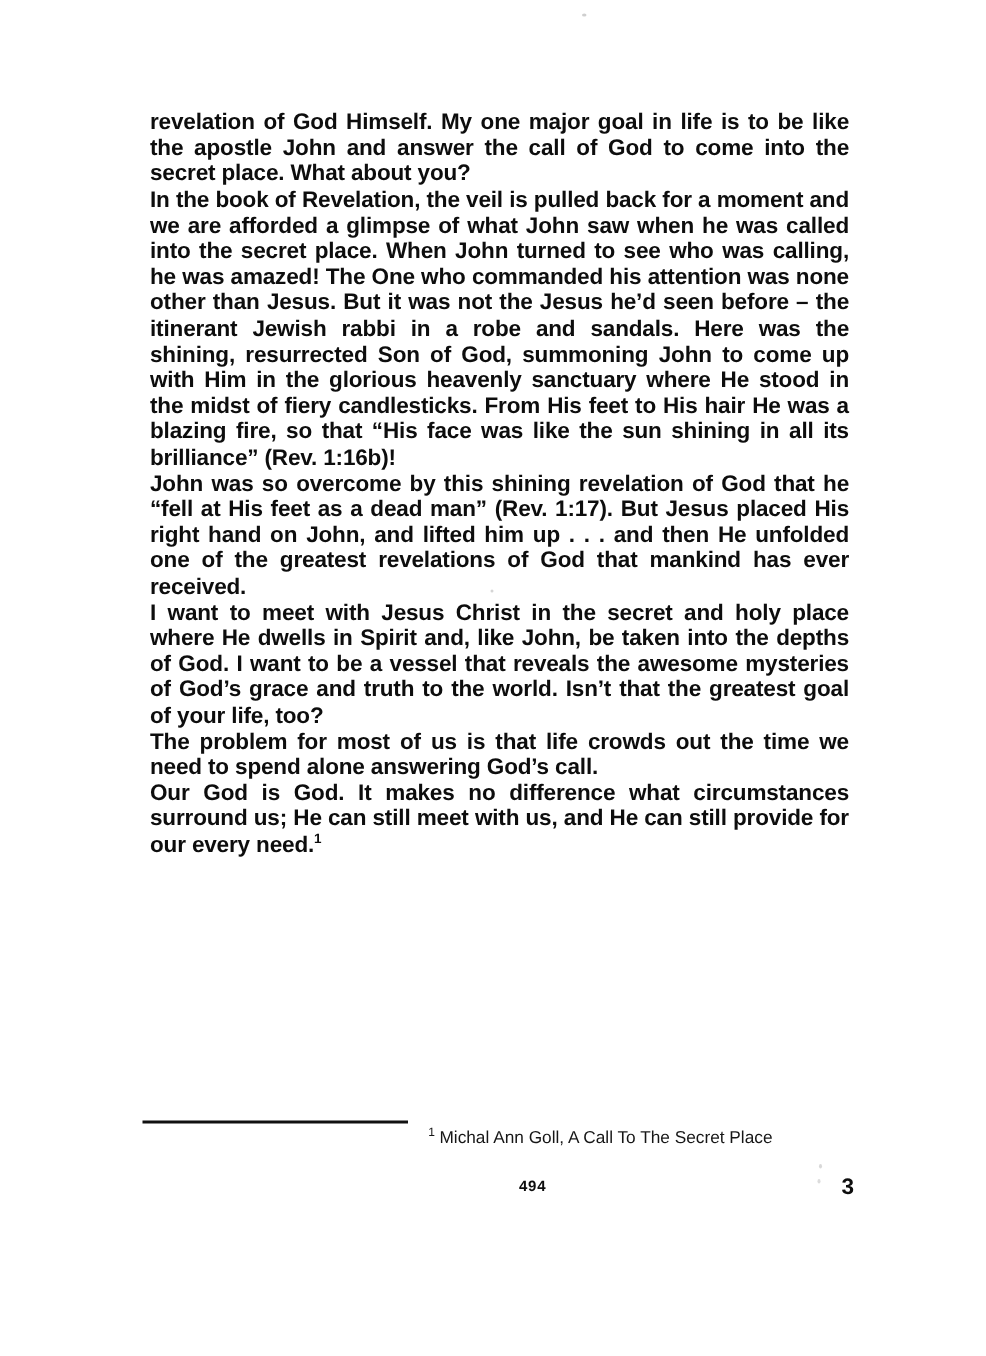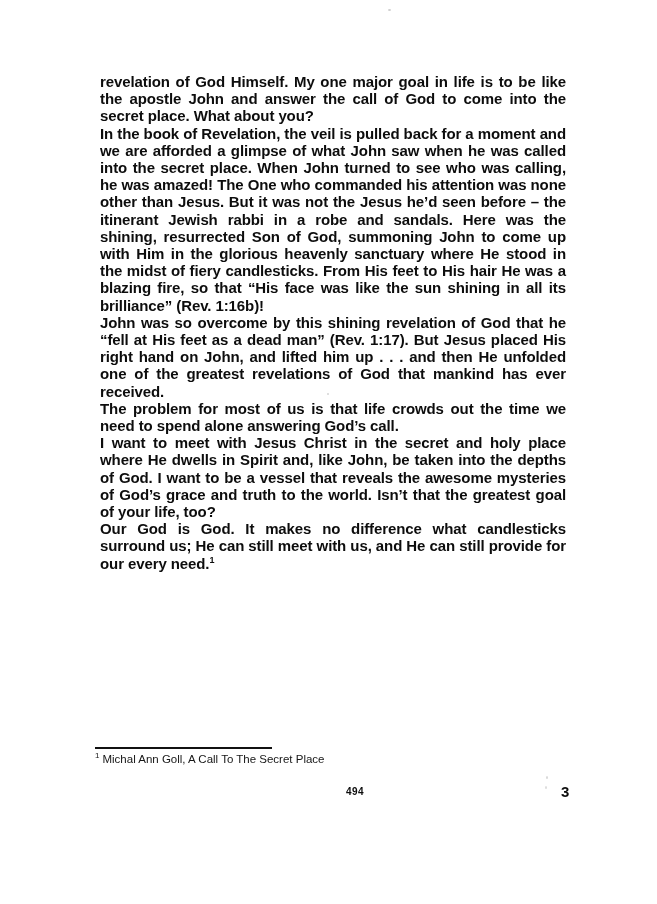--- a/index.html
+++ b/index.html
@@ -46,20 +46,21 @@
   }
   .footnote {
     position: absolute;
     left: 95px;
     top: 753px;
     width: 420px;
     margin: 0;
     font-size: 11.5px;
     font-weight: 400;
     color: #161616;
+    text-align: right;
   }
   .footnote sup {
     font-size: 8px;
     line-height: 0;
     vertical-align: super;
     margin-right: 3px;
   }
   .page-num-center {
     position: absolute;
     left: 346px;
@@ -86,23 +87,23 @@
 </style>
 </head>
 <body>
 
 <div class="page">
 
   <div class="body-text">
     <p>revelation of God Himself. My one major goal in life is to be like the apostle John and answer the call of God to come into the secret place. What about you?</p>
     <p>In the book of Revelation, the veil is pulled back for a moment and we are afforded a glimpse of what John saw when he was called into the secret place. When John turned to see who was calling, he was amazed! The One who commanded his attention was none other than Jesus. But it was not the Jesus he’d seen before – the itinerant Jewish rabbi in a robe and sandals. Here was the shining, resurrected Son of God, summoning John to come up with Him in the glorious heavenly sanctuary where He stood in the midst of fiery candlesticks. From His feet to His hair He was a blazing fire, so that “His face was like the sun shining in all its brilliance” (Rev. 1:16b)!</p>
     <p>John was so overcome by this shining revelation of God that he “fell at His feet as a dead man” (Rev. 1:17). But Jesus placed His right hand on John, and lifted him up&nbsp;.&nbsp;.&nbsp;. and then He unfolded one of the greatest revelations of God that mankind has ever received.</p>
+    <p>I want to meet with Jesus Christ in the secret and holy place where He dwells in Spirit and, like John, be taken into the depths of God. I want to be a vessel that reveals the awesome mysteries of God’s grace and truth to the world. Isn’t that the greatest goal of your life, too?</p>
     <p>The problem for most of us is that life crowds out the time we need to spend alone answering God’s call.</p>
-    <p>I want to meet with Jesus Christ in the secret and holy place where He dwells in Spirit and, like John, be taken into the depths of God. I want to be a vessel that reveals the awesome mysteries of God’s grace and truth to the world. Isn’t that the greatest goal of your life, too?</p>
-    <p><span>Our God is God. It makes no difference what candlesticks surround us; He can still meet with us, and He can still provide for our every need.</span><sup>1</sup></p>
+    <p><span>Our God is God. It makes no difference what circumstances surround us; He can still meet with us, and He can still provide for our every need.</span><sup>1</sup></p>
   </div>
 
   <div class="footnote-rule"></div>
 
   <p class="footnote"><sup>1</sup><span>Michal Ann Goll, A Call To The Secret Place</span></p>
 
   <span class="page-num-center">494</span>
 
   <span class="page-num-right">3</span>
 

